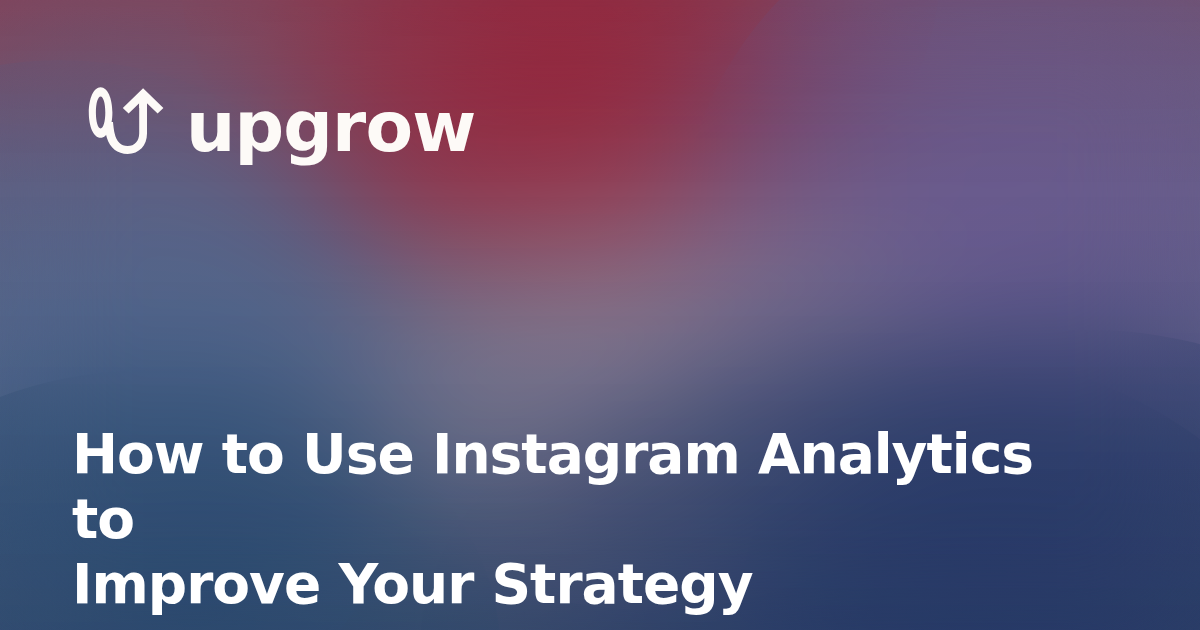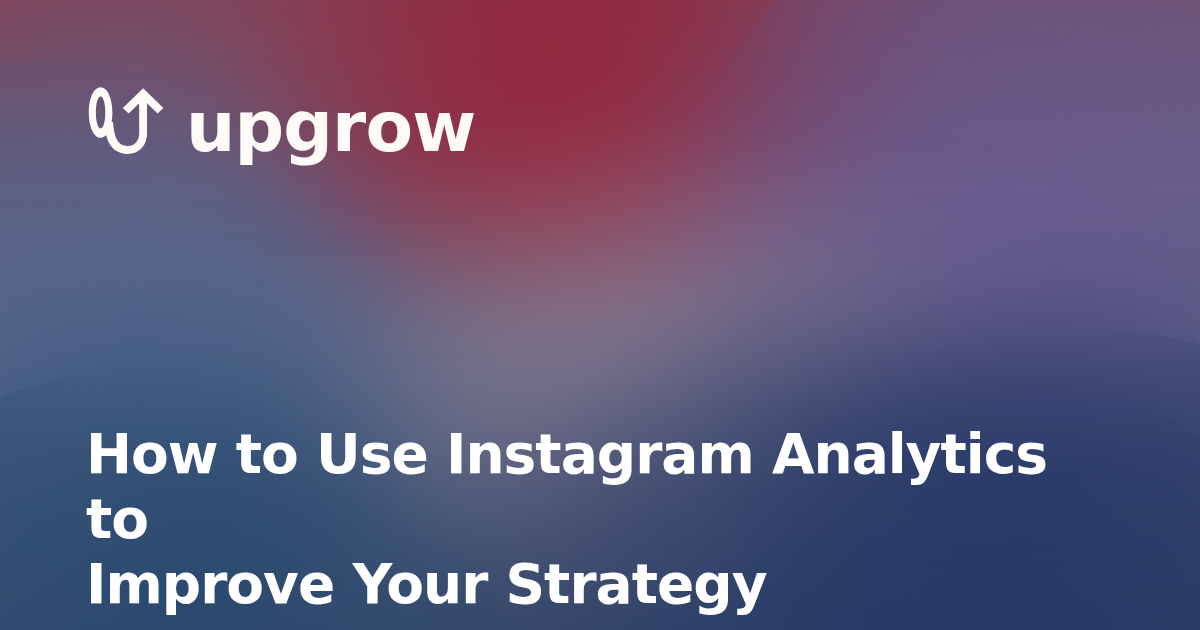--- a/index.html
+++ b/index.html
@@ -169,21 +169,21 @@
     letter-spacing: -0.012em;
     color: #fdfaf7;
     white-space: nowrap;
     transform: translateY(3px) scaleX(0.99);
     transform-origin: left center;
   }
 
   
   .headline {
     position: absolute;
-    left: 86px;
+    left: 72px;
     top: 385px;
     width: 1020px;
     font-family: "DejaVu Sans", "Liberation Sans", sans-serif;
     font-weight: 700;
     font-size: 55px;
     line-height: 1.18;
     letter-spacing: -0.018em;
     color: #ffffff;
     white-space: pre-line;
   }

